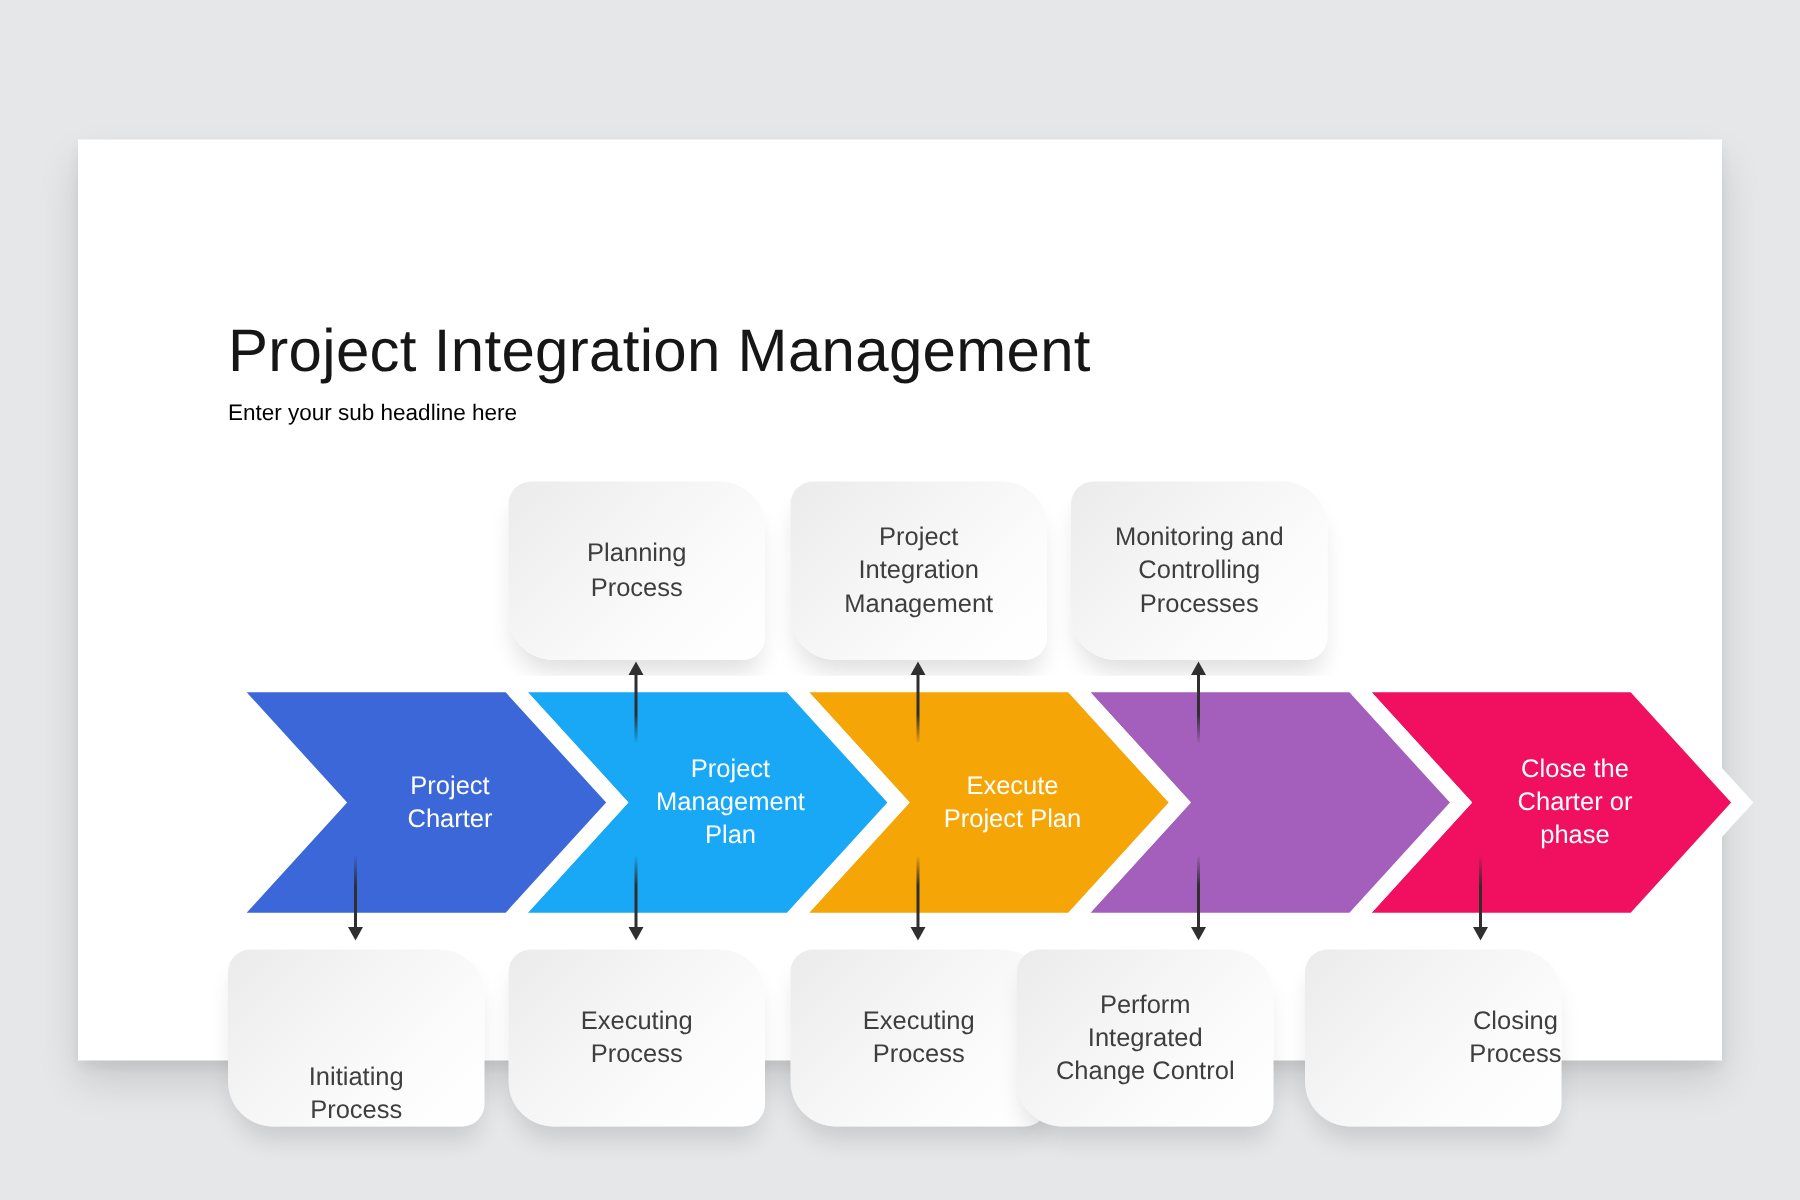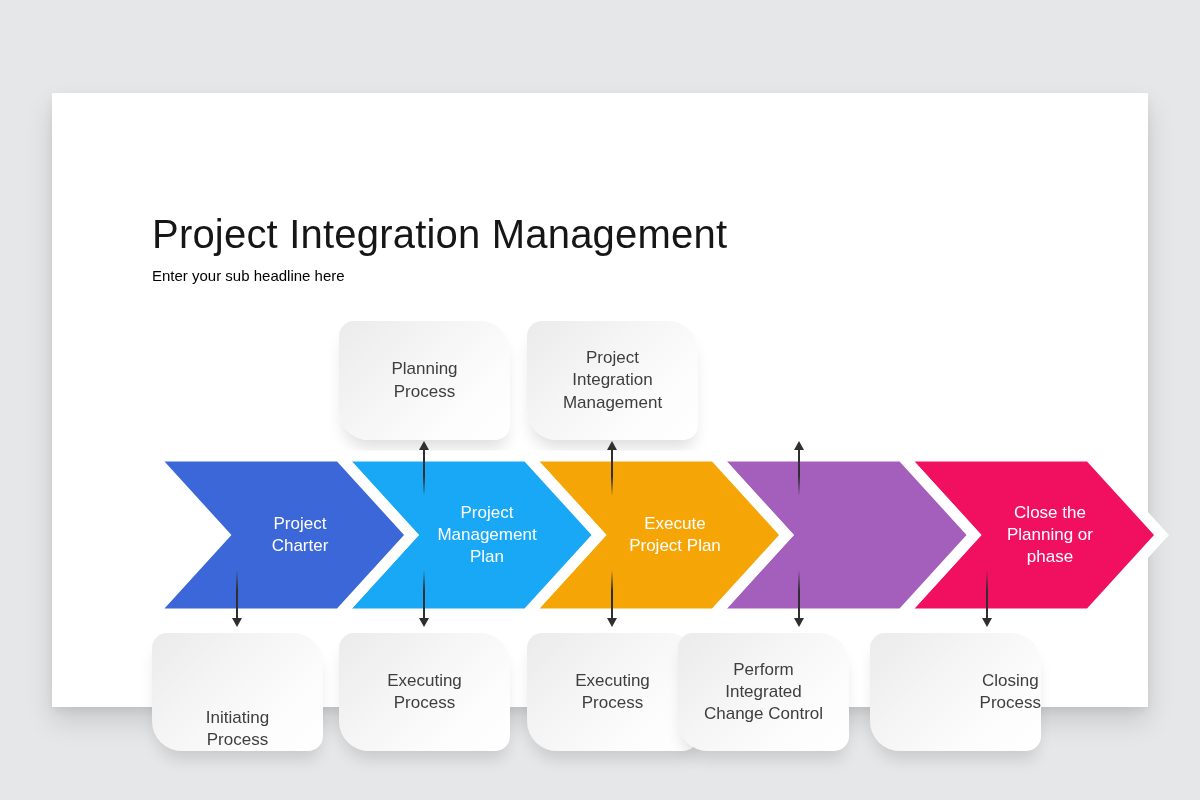--- a/index.html
+++ b/index.html
@@ -120,38 +120,43 @@
 
     <div class="pbox top" style="left:287px;">
       <span class="pbox-label">Planning
 Process</span>
     </div>
     <div class="pbox top" style="left:475px;">
       <span class="pbox-label">Project
 Integration
 Management</span>
     </div>
+    <div class="pbox top" style="left:662px;">
+      <span class="pbox-label">Monitoring and
+Controlling
+Processes</span>
+    </div>
 
     <svg class="chevron-svg" viewBox="0 0 1200 800">
       <polygon stroke="#FFFFFF" stroke-width="11" stroke-linejoin="miter" points="850,363 1037.5,363 1109.5,442 1037.5,521 850,521 922,442" fill="#F0105F"></polygon>
       <polygon stroke="#FFFFFF" stroke-width="11" stroke-linejoin="miter" points="662.5,363 850,363 922,442 850,521 662.5,521 734.5,442" fill="#A45EBB"></polygon>
       <polygon stroke="#FFFFFF" stroke-width="11" stroke-linejoin="miter" points="475,363 662.5,363 734.5,442 662.5,521 475,521 547,442" fill="#F5A506"></polygon>
       <polygon stroke="#FFFFFF" stroke-width="11" stroke-linejoin="miter" points="287.5,363 475,363 547,442 475,521 287.5,521 359.5,442" fill="#18A8F5"></polygon>
       <polygon stroke="#FFFFFF" stroke-width="11" stroke-linejoin="miter" points="100,363 287.5,363 359.5,442 287.5,521 100,521 172,442" fill="#3B67D8"></polygon>
     </svg>
 
     <div class="chev-label" style="left:148px;">Project
 Charter</div>
     <div class="chev-label" style="left:335px;">Project
 Management
 Plan</div>
     <div class="chev-label" style="left:523px;">Execute
 Project Plan</div>
     <div class="chev-label" style="left:898px;">Close the
-Planning or
+Charter or
 phase</div>
 
     <div class="arrow arrow-up" style="left:367px;">
         <span class="head"></span>
         <span class="line"></span>
       </div>
     <div class="arrow arrow-up" style="left:555px;">
         <span class="head"></span>
         <span class="line"></span>
       </div>

